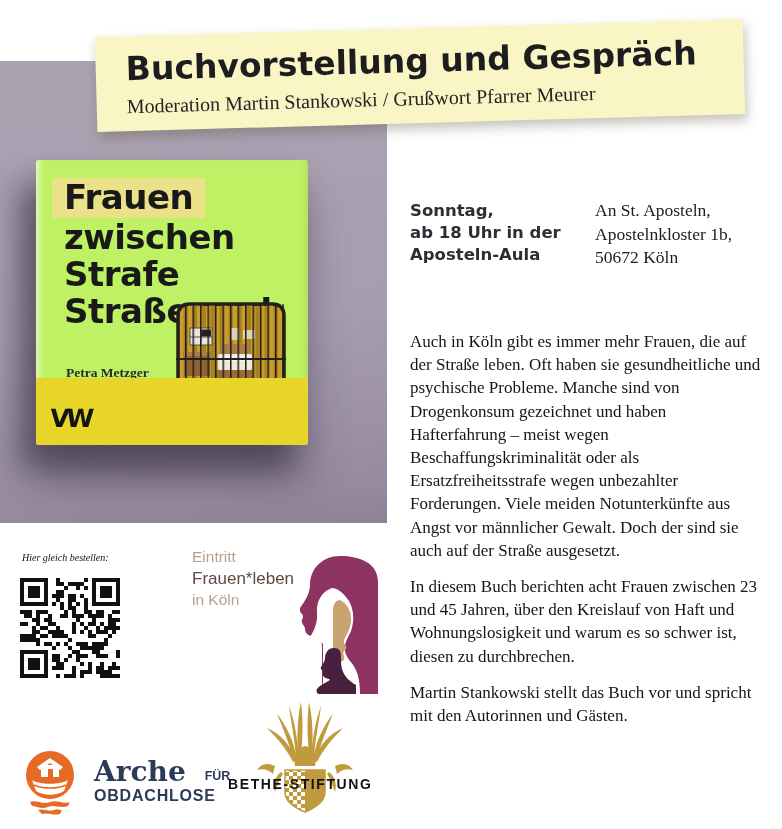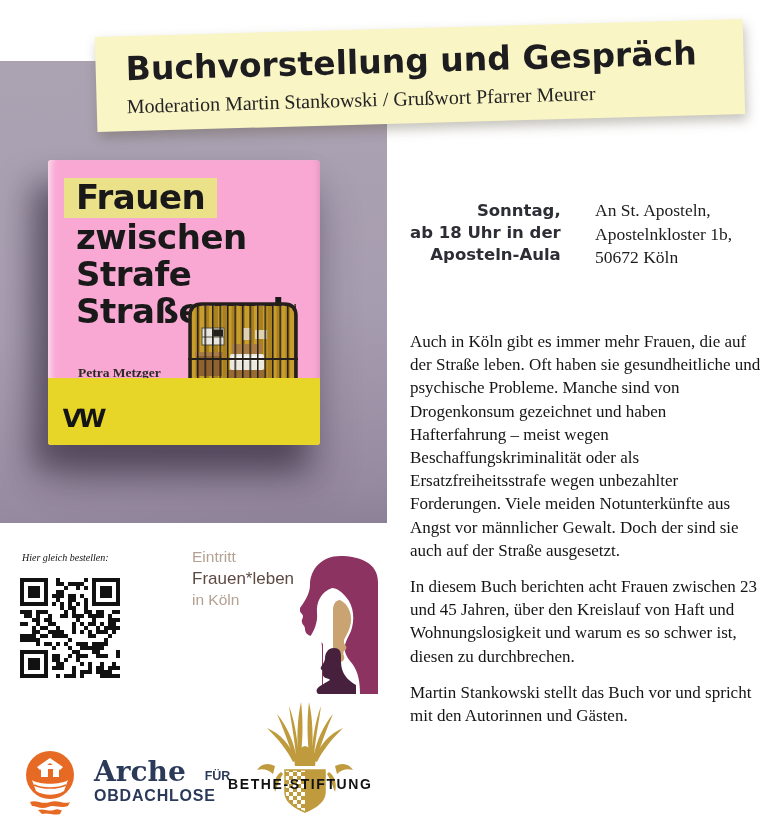--- a/index.html
+++ b/index.html
@@ -26,22 +26,22 @@
   .banner-title {
     font-family: "DejaVu Sans", sans-serif; font-weight: bold;
     font-size: 33px; color: #1d1d1f; letter-spacing: 0px;
   }
   .banner-subtitle {
     margin-top: 7px; font-family: "Liberation Serif", serif;
     font-size: 20px; color: #242424;
   }
   
   .book {
-    position: absolute; left: 48px; top: 160px; width: 272px; height: 285px;
-    background: #f9a8d4; z-index: 2; border-radius: 3px;
+    position: absolute; left: 36px; top: 160px; width: 272px; height: 285px;
+    background: #bef264; z-index: 2; border-radius: 3px;
     box-shadow: -16px 24px 30px rgba(42,32,52,0.50), 0 34px 42px rgba(42,32,52,0.30),
                 inset 7px 0 6px -4px rgba(255,255,255,0.65), inset -2px -3px 6px rgba(0,0,0,0.10);
     text-decoration: underline;
   }
   .book-band {
     position: absolute; left: 0; bottom: 0; width: 100%; height: 67px;
     background: #e7d628; border-radius: 0 0 3px 3px;
   }
   .book-title {
     position: absolute; left: 28px; top: 18px;
@@ -61,21 +61,21 @@
     position: absolute; left: 14px; top: 244px;
     font-family: "DejaVu Sans", sans-serif; font-weight: bold;
     font-size: 25px; letter-spacing: -3px; color: #141414;
     transform: skewX(-4deg);
   }
   .cage { position: absolute; left: 134px; top: 138px; }
   
   .event {
     position: absolute; left: 410px; top: 200px;
     font-family: "DejaVu Sans", sans-serif; font-weight: bold;
-    font-size: 16.5px; line-height: 22px; color: #2d2d35; text-align: right;
+    font-size: 16.5px; line-height: 22px; color: #2d2d35;
   }
   .free-entry { color: #563a85; }
   .address {
     position: absolute; left: 595px; top: 199px;
     font-family: "Liberation Serif", serif;
     font-size: 17.5px; line-height: 23.5px; color: #1d1d1d;
   }
   .bodytext {
     position: absolute; left: 410px; top: 330px; width: 356px;
     font-family: "Liberation Serif", serif;

